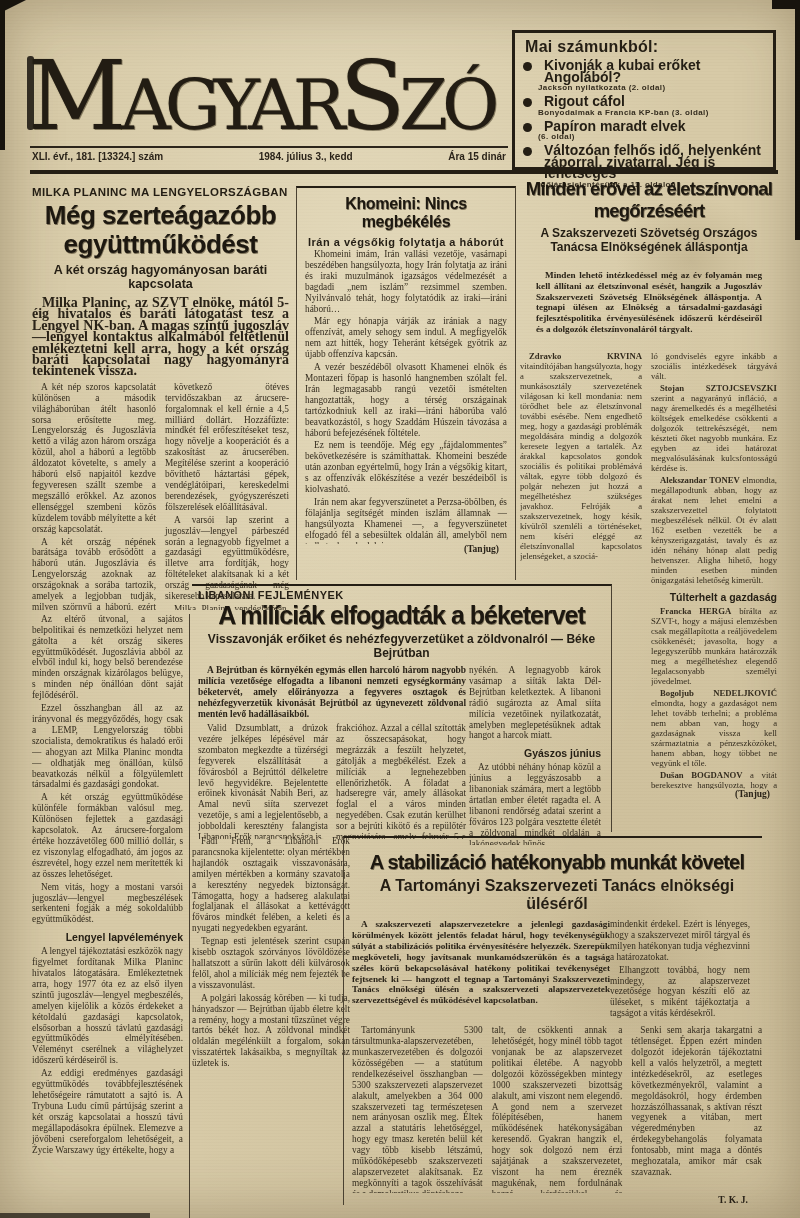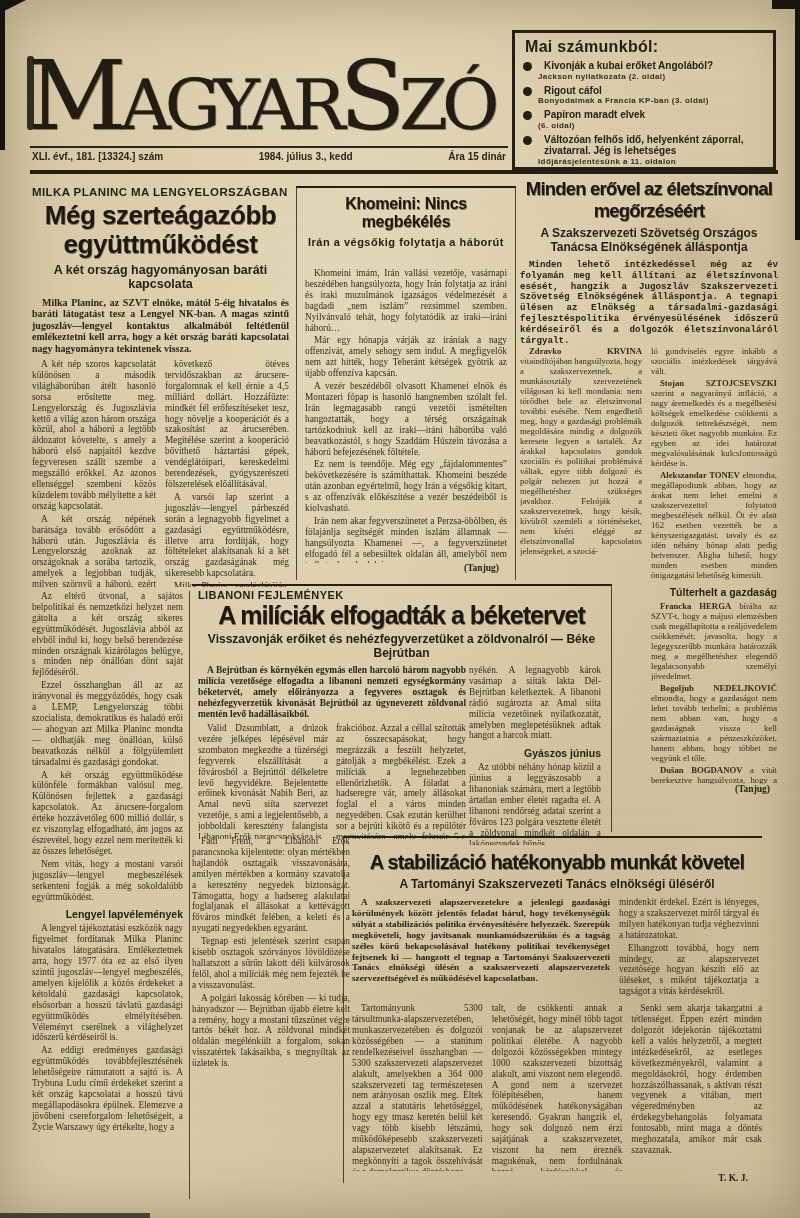--- a/index.html
+++ b/index.html
@@ -35,49 +35,49 @@
   }
   .mast-rule-thick { position:absolute; left:30px; top:170px; width:748px; height:4px; background:#241e14; }
   .today {
     position:absolute; left:512px; top:30px; width:264px; height:140px;
     border:3px solid #241e14; box-sizing:border-box; padding:5px 8px 4px 8px;
     font-family:"Liberation Sans", sans-serif; color:#241e14;
   }
   .today-title { font-size:16px; font-weight:bold; margin:0 0 4px 2px; letter-spacing:.3px; }
   .t-item { display:flex; gap:6px; margin-bottom:4px; }
   .t-bullet { flex:0 0 auto; width:9px; height:9px; border-radius:50%; background:#241e14; margin-top:2px; }
-  .t-h { font-size:10px; font-weight:bold; line-height:11.5px;padding-left:6px; }
+  .t-h { font-size:14px; font-weight:bold; line-height:11.5px;padding-left:6px; }
   .t-d { font-size:8px; font-weight:bold; letter-spacing:.4px; line-height:9px; color:#342c1e; }
   
   .kicker { font-family:"Liberation Sans", sans-serif; font-weight:bold; font-size:11.5px; letter-spacing:.4px; color:#241e14; }
   .sub    { font-family:"Liberation Sans", sans-serif; font-weight:bold; text-align:center; color:#241e14; }
   .hl     { font-family:"Liberation Sans", sans-serif; font-weight:bold; text-align:center; color:#1d1810;
             text-shadow:.6px .6px 0 rgba(35,25,8,.5); }
   .lead   { font-weight:bold; text-align:justify; color:#2a2318; }
   .bp     { margin:0 0 2px 0; text-align:justify; text-indent:9px; font-size:9.3px; line-height:10.9px; color:#342c1e; }
   .xhead  { font-family:"Liberation Sans", sans-serif; font-weight:bold; font-size:10.5px; text-align:right;
             margin:6px 0 3px 0; color:#241e14; }
   .byline { text-align:right; font-weight:bold; font-size:9.5px; padding-right:8px; color:#2a2318; }
   .nm { font-weight:bold; }
   .clip { overflow:hidden; }
   .cols2 { display:flex; gap:9px; }
   .colw { flex:1 1 0; }
   
   .planinc { position:absolute; left:32px; top:186px; width:257px; }
   .planinc .hl { font-size:26px; line-height:29px; letter-spacing:-.5px; margin:3px 0 4px 0; }
   .planinc .sub { font-size:12.5px; margin:2px 0 6px 0; }
-  .planinc .lead { font-size:10px; line-height:11.4px; text-indent:10px; }
+  .planinc .lead { font-size:14px; line-height:11.4px; text-indent:10px; }
   .p-bodyA { height:228px; margin-top:5px; }
   .p-bodyB { width:151px; padding-right:6px; border-right:1px solid #4a4131; height:608px; margin-top:4px; }
   
   .khomeini { position:absolute; left:296px; top:186px; width:220px; box-sizing:border-box;
               padding:4px 8px 0 8px; border-left:1px solid #4a4131; border-right:1px solid #4a4131;
               border-top:2px solid #241e14; height:394px; }
   .khomeini .hl { font-size:16px; line-height:18px; letter-spacing:-.3px; margin:3px 0 5px 0; }
-  .khomeini .sub { font-size:11px; line-height:13px; letter-spacing:.5px; margin-bottom:19px; }
+  .khomeini .sub { font-size:11px; line-height:13px; letter-spacing:.5px; margin-bottom:0; }
   .k-body { height:295px; }
   
   .minden { position:absolute; left:520px; top:178px; width:258px; }
   .minden .hl { font-size:18.5px; line-height:22px; letter-spacing:-.8px; margin:0 0 4px 0; }
   .minden .sub { font-size:12px; line-height:14px; margin:0 0 6px 0; }
   .minden .lead { font-size:9.2px; line-height:10.8px; text-indent:9px; margin-bottom:5px; }
   .m-c1 { width:122px; height:225px; }
   .m-c2 { width:126px; height:438px; }
   .minden .bp { font-size:8.7px; line-height:10px; }
   
@@ -91,22 +91,22 @@
   .libanon .lead { font-size:9.4px; line-height:11px; text-indent:9px; }
   .lib-twocol { display:flex; gap:8px; height:116px; margin-top:3px; }
   .lib-c { flex:1 1 0; }
   .lib-c3 { width:132px; height:180px; }
   .lib-cont { position:absolute; left:192px; top:836px; width:158px; height:360px; padding-right:5px;
               border-right:0; }
   
   .stab { position:absolute; left:343px; top:836px; width:419px; box-sizing:border-box;
           border-top:2px solid #241e14; border-left:1px solid #4a4131; padding:11px 0 0 8px; }
   .stab .hl { font-size:20px; line-height:22px; letter-spacing:-.8px; margin:2px 0 4px 0; }
-  .stab .sub { font-size:12px; margin:0 0 6px 0; }
-  .stab-top { display:flex; gap:9px; }
+  .stab .sub { font-size:16px; margin:0 0 6px 0; }
+  .stab-top { display:flex; }
   .stab-lead { width:258px; font-size:9.2px; line-height:10.9px; text-indent:9px; }
   .stab-side { width:140px; }
   .stab-body { display:flex; gap:9px; margin-top:4px; height:168px; }
   .stab-c { flex:1 1 0; }
 </style>
 </head>
 <body>
 
 <div class="page">
 
@@ -177,41 +177,41 @@
         <p class="bp">Milka Planinc vendéglátóján, a lengyel kormányfőn kívül találkozik Jablonskival, az Államtanács elnökével is.</p>
       </div>
     </div>
     <div class="p-bodyB clip">
       <p class="bp">Az eltérő útvonal, a sajátos belpolitikai és nemzetközi helyzet nem gátolta a két ország sikeres együttműködését. Jugoszlávia abból az elvből indul ki, hogy belső berendezése minden országnak kizárólagos belügye, s minden nép önállóan dönt saját fejlődéséről.</p>
       <p class="bp">Ezzel összhangban áll az az irányvonal és meggyőződés, hogy csak a LEMP, Lengyelország többi szocialista, demokratikus és haladó erői — ahogyan azt Milka Planinc mondta — oldhatják meg önállóan, külső beavatkozás nélkül a fölgyülemlett társadalmi és gazdasági gondokat.</p>
       <p class="bp">A két ország együttműködése különféle formákban valósul meg. Különösen fejlettek a gazdasági kapcsolatok. Az árucsere-forgalom értéke hozzávetőleg 600 millió dollár, s ez viszonylag elfogadható, ám jogos az észrevétel, hogy ezzel nem merítették ki az összes lehetőséget.</p>
       <p class="bp">Nem vitás, hogy a mostani varsói jugoszláv—lengyel megbeszélések serkenteni fogják a még sokoldalúbb együttműködést.</p>
       <h4 class="xhead">Lengyel lapvélemények</h4>
       <p class="bp">A lengyel tájékoztatási eszközök nagy figyelmet fordítanak Milka Planinc hivatalos látogatására. Emlékeztetnek arra, hogy 1977 óta ez az első ilyen szintű jugoszláv—lengyel megbeszélés, amelyen kijelölik a közös érdekeket a kétoldalú gazdasági kapcsolatok, elsősorban a hosszú távlatú gazdasági együttműködés elmélyítésében. Véleményt cserélnek a világhelyzet időszerű kérdéseiről is.</p>
-      <p class="bp">Az eddigi eredményes gazdasági együttműködés továbbfejlesztésének lehetőségeire rámutatott a sajtó is. A Trybuna Ludu című érdekeket szerint a két ország kapcsolatai a hosszú távú megállapodásokra épülnek. Elemezve a jövőbeni csereforgalom lehetőségeit, a Życie Warszawy úgy értékelte, hogy a</p>
+      <p class="bp">Az eddigi eredményes gazdasági együttműködés továbbfejlesztésének lehetőségeire rámutatott a sajtó is. A Trybuna Ludu című pártújság szerint a két ország kapcsolatai a hosszú távú megállapodásokra épülnek. Elemezve a jövőbeni csereforgalom lehetőségeit, a Życie Warszawy úgy értékelte, hogy a</p>
     </div>
   </section>
 
   <section class="khomeini">
     <h2 class="hl">Khomeini: Nincs megbékélés</h2>
     <div class="sub">Irán a végsőkig folytatja a háborút</div>
     <div class="k-body clip">
       <p class="bp">Khomeini imám, Irán vallási vezetője, vasárnapi beszédében hangsúlyozta, hogy Irán folytatja az iráni és iraki muzulmánok igazságos védelmezését a bagdadi „nem iszlám” rezsimmel szemben. Nyilvánvaló tehát, hogy folytatódik az iraki—iráni háború…</p>
       <p class="bp">Már egy hónapja várják az irániak a nagy offenzívát, amely sehogy sem indul. A megfigyelők nem azt hitték, hogy Teheránt kétségek gyötrik az újabb offenzíva kapcsán.</p>
       <p class="bp">A vezér beszédéből olvasott Khamenei elnök és Montazeri főpap is hasonló hangnemben szólalt fel. Irán legmagasabb rangú vezetői ismételten hangoztatták, hogy a térség országainak tartózkodniuk kell az iraki—iráni háborúba való beavatkozástól, s hogy Szaddám Húszein távozása a háború befejezésének föltétele.</p>
       <p class="bp">Ez nem is teendője. Még egy „fájdalommentes” bekövetkezésére is számíthattak. Khomeini beszéde után azonban egyértelmű, hogy Irán a végsőkig kitart, s az offenzívák előkészítése a vezér beszédeiből is kiolvasható.</p>
       <p class="bp">Irán nem akar fegyverszünetet a Perzsa-öbölben, és fölajánlja segítségét minden iszlám államnak — hangsúlyozta Khamenei —, a fegyverszünetet elfogadó fél a sebesültek oldalán áll, amelyből nem tudhatnak szabadulni.</p>
     </div>
     <div class="byline">(Tanjug)</div>
   </section>
 
   <section class="minden">
     <h1 class="hl">Minden erővel az életszínvonal megőrzéséért</h1>
     <div class="sub">A Szakszervezeti Szövetség Országos Tanácsa Elnökségének álláspontja</div>
-    <p class="lead" style="margin:0;font-family:Liberation Mono, monospace;">Minden lehető intézkedéssel még az év folyamán meg kell állítani az életszínvonal esését, hangzik a Jugoszláv Szakszervezeti Szövetség Elnökségének álláspontja. A tegnapi ülésen az Elnökség a társadalmi-gazdasági fejlesztéspolitika érvényesülésének időszerű kérdéseiről és a dolgozók életszínvonaláról tárgyalt.</p>
+    <p class="lead" style="margin:16px;">Minden lehető intézkedéssel még az év folyamán meg kell állítani az életszínvonal esését, hangzik a Jugoszláv Szakszervezeti Szövetség Elnökségének álláspontja. A tegnapi ülésen az Elnökség a társadalmi-gazdasági fejlesztéspolitika érvényesülésének időszerű kérdéseiről és a dolgozók életszínvonaláról tárgyalt.</p>
     <div class="cols2">
       <div class="m-c1 clip">
         <p class="bp"><b class="nm">Zdravko KRVINA</b><span> vitaindítójában hangsúlyozta, hogy a szakszervezetnek, a munkásosztály szervezetének világosan ki kell mondania: nem törődhet bele az életszínvonal további esésébe. Nem engedhető meg, hogy a gazdasági problémák megoldására mindig a dolgozók keresete legyen a tartalék. Az árakkal kapcsolatos gondok szociális és politikai problémává váltak, egyre több dolgozó és polgár nehezen jut hozzá a megélhetéshez szükséges javakhoz. Felróják a szakszervezetnek, hogy késik, kívülről szemléli a történéseket, nem kíséri eléggé az életszínvonallal kapcsolatos jelenségeket, a szociá-</span></p>
       </div>
       <div class="m-c2 clip">
         <p class="bp" style="text-indent:0;">ló gondviselés egyre inkább a szociális intézkedések tárgyává vált.</p>
         <p class="bp"><b class="nm">Stojan SZTOJCSEVSZKI</b><span> szerint a nagyarányú infláció, a nagy áremelkedés és a megélhetési költségek emelkedése csökkenti a dolgozók tettrekészségét, nem készteti őket nagyobb munkára. Ez egyben az idei határozat megvalósulásának kulcsfontosságú kérdése is.</span></p>
         <p class="bp"><b class="nm">Alekszandar TONEV</b><span> elmondta, megállapodtunk abban, hogy az árakat nem lehet emelni a szakszervezettel folytatott megbeszélések nélkül. Öt év alatt 162 esetben vezették be a kényszerigazgatást, tavaly és az idén néhány hónap alatt pedig hetvenszer. Aligha hihető, hogy minden esetben minden önigazgatási lehetőség kimerült.</span></p>
         <h4 class="xhead">Túlterhelt a gazdaság</h4>
         <p class="bp"><b class="nm">Francka HERGA</b><span> bírálta az SZVT-t, hogy a májusi elemzésben csak megállapította a reáljövedelem csökkenését; javasolta, hogy a legegyszerűbb munkára határozzák meg a megélhetéshez elegendő legalacsonyabb személyi jövedelmet.</span></p>

